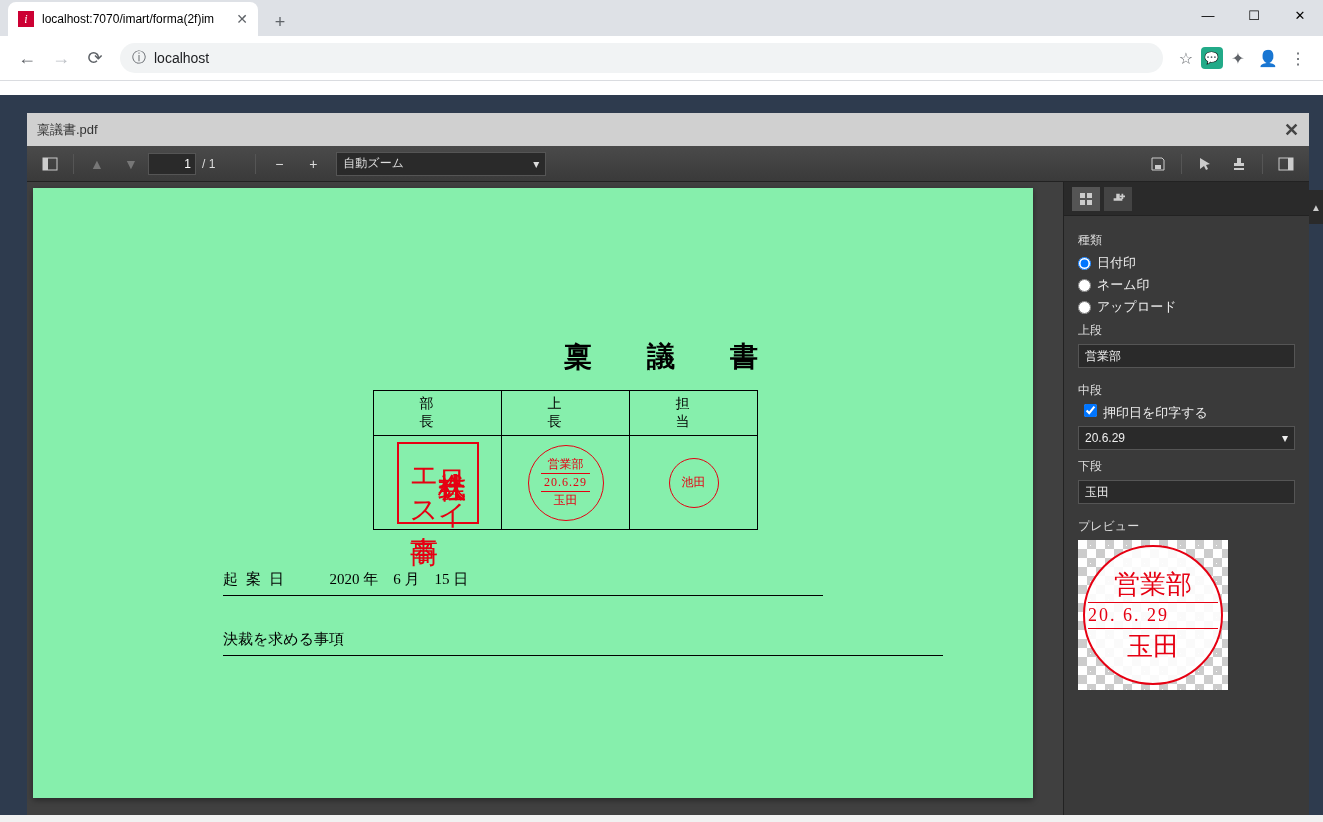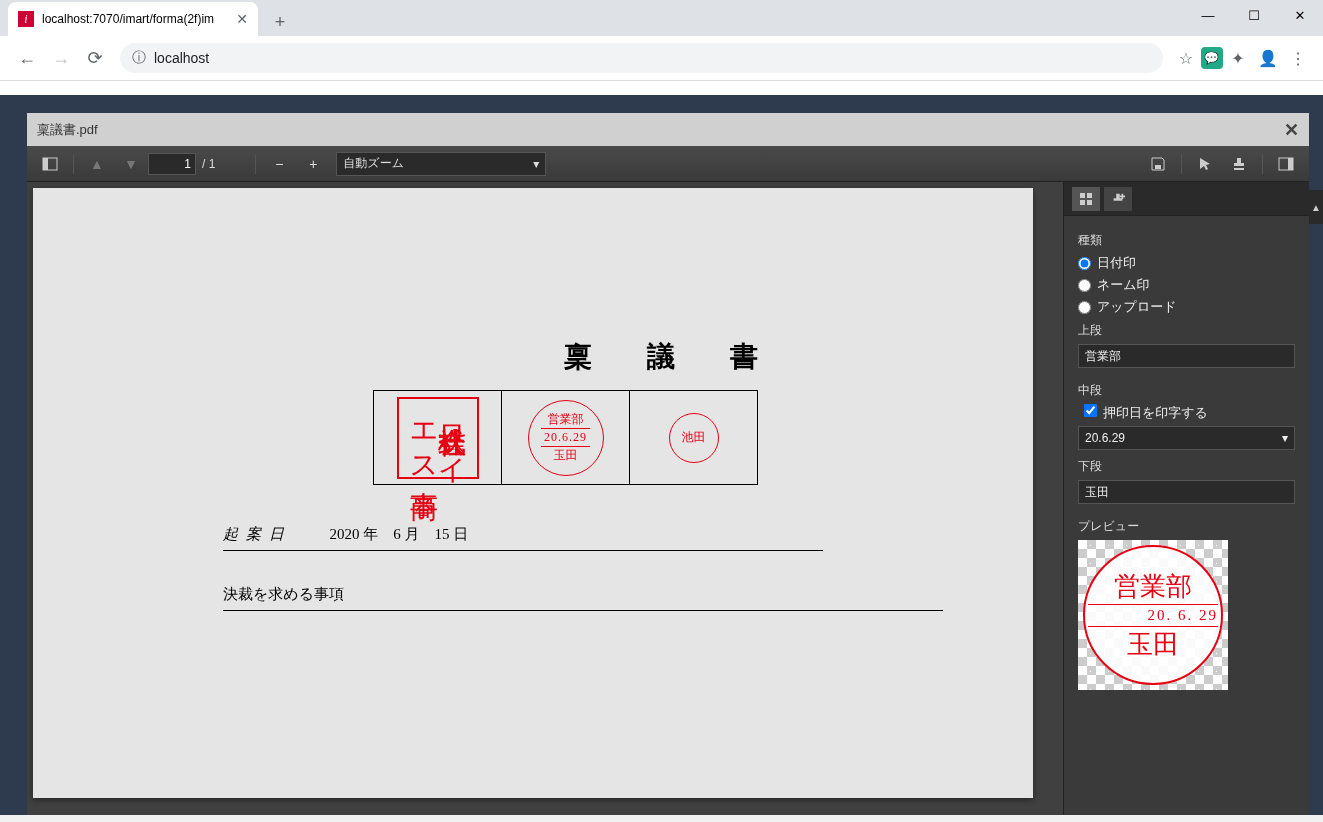--- a/index.html
+++ b/index.html
@@ -37,54 +37,54 @@
 .page-input { width: 48px; height: 22px; background: #2a2a2a; border: 1px solid #555; color: #fff; text-align: right; padding-right: 4px; font-size: 12px; }
 .page-total { color: #ddd; font-size: 12px; margin-left: 6px; }
 .zoom-select { width: 210px; height: 24px; background: #2a2a2a; border: 1px solid #555; color: #ddd; font-size: 12px; padding: 0 6px; display: flex; align-items: center; justify-content: space-between; margin: 0 6px; }
 .tb-sep { width: 1px; height: 20px; background: #555; margin: 0 6px; }
 .tb-spacer { flex: 1; }
 
 .viewer-body { flex: 1; display: flex; overflow: hidden; }
 
 
 .doc-panel { flex: 1; background: #404040; overflow: auto; padding: 6px 0 0 6px; }
-.page { width: 1000px; min-height: 610px; background: #e5e5e5; box-shadow: 0 2px 6px rgba(0,0,0,.4); padding: 40px 70px; font-family: "MS Mincho", serif; color: #000; }
+.page { width: 1000px; min-height: 610px; background: #86efac; box-shadow: 0 2px 6px rgba(0,0,0,.4); padding: 40px 70px; font-family: "MS Mincho", serif; color: #000; }
 .doc-title { text-align: center; font-size: 28px; letter-spacing: 24px; font-weight: bold; margin: 110px 0 14px 280px; }
 .stamp-table { border-collapse: collapse; margin: 0 0 40px 270px; }
 .stamp-table th, .stamp-table td { border: 1px solid #000; text-align: center; font-size: 14px; font-weight: normal; }
 .stamp-table th { padding: 4px 20px; letter-spacing: 22px; }
 .stamp-table td { width: 128px; height: 94px; }
 .stamp-square { width: 82px; height: 82px; border: 2px solid #e60012; display: flex; align-items: center; justify-content: center; color: #e60012; font-size: 28px; line-height: 1; font-family: sans-serif; margin: auto; writing-mode: vertical-rl; }
 .stamp-round { border: 1.5px solid #e60012; border-radius: 50%; color: #e60012; display: flex; flex-direction: column; align-items: center; justify-content: center; margin: auto; }
 .stamp-round.date { width: 76px; height: 76px; font-size: 12px; }
 .stamp-round.date > span.mid { border-top: 1px solid #e60012; border-bottom: 1px solid #e60012; padding: 1px 3px; letter-spacing: 1px; }
 .stamp-round.name { width: 50px; height: 50px; font-size: 12px; }
 .stamp-round.name > span { display: block; }
 .field-row { margin: 18px 0 34px 120px; width: 600px; font-size: 15px; padding-bottom: 6px; }
 .field-row.underline { border-bottom: 1.5px solid #000; }
-.field-label { display: inline-block; letter-spacing: 8px; font-style: italic; }
+.field-label { display: inline-block; letter-spacing: 8px; }
 .field-gap { display: inline-block; width: 30px; }
 
 
 .sidebar { width: 246px; background: #3a3a3a; color: #eee; font-size: 13px; display: flex; flex-direction: column; border-left: 1px solid #222; }
 .sb-tabs { height: 34px; background: #2a2a2a; display: flex; align-items: center; padding-left: 8px; border-bottom: 1px solid #222; }
 .sb-tab { width: 28px; height: 24px; background: #444; margin-right: 4px; display: flex; align-items: center; justify-content: center; }
 .sb-tab.active { background: #555; }
 .sb-content { flex: 1; overflow-y: auto; padding: 10px 14px; }
 .sb-section-label { font-size: 12px; color: #ddd; margin: 6px 0 5px; }
 .sb-radio { display: flex; align-items: center; margin: 4px 0; }
 .sb-radio input { margin-right: 6px; }
 .sb-check { display: flex; align-items: flex-start; margin: 4px 6px; }
 .sb-check input { margin-right: 6px; }
 .sb-input { width: 100%; height: 24px; background: #2a2a2a; border: 1px solid #555; color: #eee; padding: 0 6px; font-size: 12px; margin-bottom: 8px; }
 .sb-select { width: 100%; height: 24px; background: #2a2a2a; border: 1px solid #555; color: #eee; padding: 0 6px; font-size: 12px; display: flex; align-items: center; justify-content: space-between; margin-bottom: 8px; }
 .preview-box { width: 150px; height: 150px; background-image: linear-gradient(45deg,#ccc 25%,transparent 25%),linear-gradient(-45deg,#ccc 25%,transparent 25%),linear-gradient(45deg,transparent 75%,#ccc 75%),linear-gradient(-45deg,transparent 75%,#ccc 75%); background-size: 18px 18px; background-position: 0 0,0 9px,9px -9px,-9px 0; background-color: #fff; margin-top: 4px; display: flex; align-items: center; justify-content: center; }
 .preview-stamp { width: 140px; height: 140px; border: 2px solid #e60012; border-radius: 50%; background: rgba(255,255,255,.9); display: flex; flex-direction: column; align-items: center; justify-content: center; color: #e60012; font-family: serif; }
 .preview-stamp .top, .preview-stamp .bot { font-size: 26px; }
-.preview-stamp .mid { font-size: 15px; border-top: 1.5px solid #e60012; border-bottom: 1.5px solid #e60012; width: 130px; text-align: right; padding: 2px 0; letter-spacing: 2px; }
+.preview-stamp .mid { font-size: 18px; border-top: 1.5px solid #e60012; border-bottom: 1.5px solid #e60012; width: 130px; text-align: left; padding: 2px 0; letter-spacing: 2px; }
 
 .h-scrollbar { position: absolute; bottom: 0; left: 0; right: 0; height: 7px; background: #f1f1f1; }
 .side-arrow { position: absolute; right: 0; top: 95px; width: 14px; height: 34px; background: #2a2a2a; color: #ccc; display: flex; align-items: center; justify-content: center; font-size: 10px; }
 </style>
 </head>
 <body>
 
 <div class="window-controls">
   <div class="window-btn">―</div>
   <div class="window-btn">☐</div>
@@ -170,20 +170,25 @@
           </svg>
         </div>
     </div>
 
     <div class="viewer-body">
       <div class="doc-panel">
         <div class="page">
           <div class="doc-title">稟 議 書</div>
           <table class="stamp-table">
             <tbody>
+                <tr>
+              <th>部 長</th>
+              <th>上 長</th>
+              <th>担 当</th>
+            </tr>
             <tr>
               <td>
                     <div class="stamp-square">
                       <span>株式会社ロイエス商事</span>
                     </div>
                   </td>
               <td>
                     <div class="stamp-round date">
                 <span>営業部</span>
                 <span class="mid">20.6.29</span>

